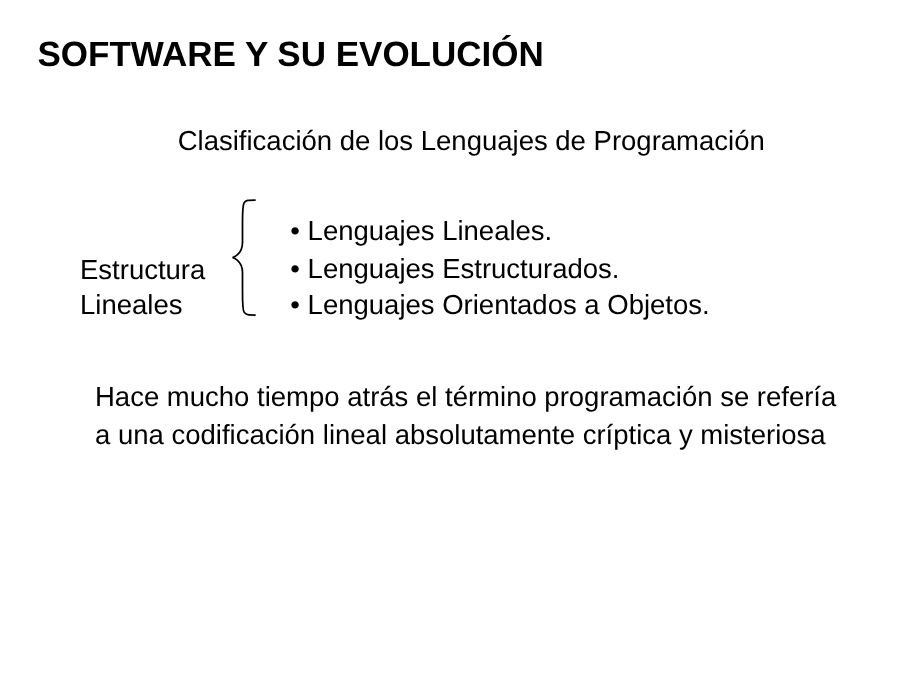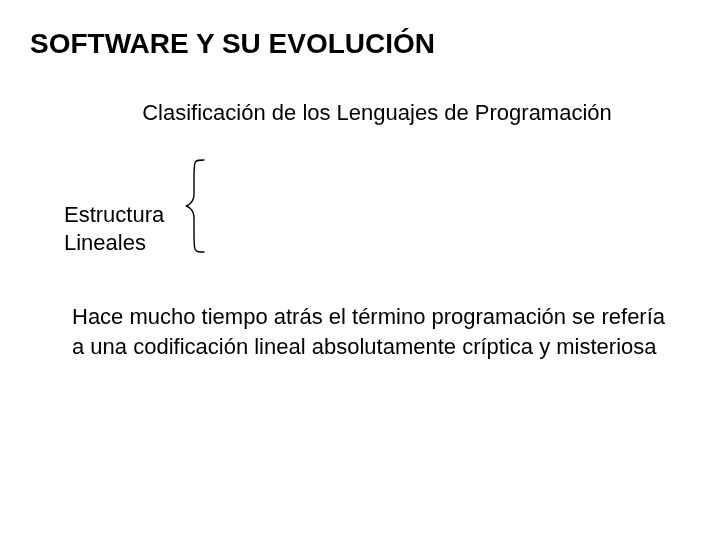--- a/index.html
+++ b/index.html
@@ -49,24 +49,23 @@
       line-height: 1.35;
       padding-left: 22px;
     }
     .bullet-line::before {
       content: "• ";
     }
     .paragraph {
       font-size: 22px;
       line-height: 1.35;
       padding-top: 44px;
-      padding-left: 56px;
+      padding-left: 76px;
       padding-right: 50px;
       text-align: left;
-      margin-left: 16px;
     }
   </style>
 </head>
 <body>
 
 <h1 class="title">SOFTWARE Y SU EVOLUCIÓN</h1>
 
 <div class="subtitle">Clasificación de los Lenguajes de Programación</div>
 
 <div class="middle-row">
@@ -74,15 +73,20 @@
     <div>Estructura</div>
     <div>Lineales</div>
   </div>
 
   <div class="brace-wrap">
     <svg width="28" height="96" viewBox="0 0 28 96">
       <path d="M22 2 C12 2 12 2 12 20 L12 36 C12 46 4 48 4 48 C4 48 12 50 12 60 L12 76 C12 94 12 94 22 94" fill="none" stroke="#000000" stroke-width="1.4" stroke-linecap="round"></path>
     </svg>
   </div>
 
+  <div class="bullet-list">
+    <div class="bullet-line">Lenguajes Lineales.</div>
+    <div class="bullet-line">Lenguajes Estructurados.</div>
+    <div class="bullet-line">Lenguajes Orientados a Objetos.</div>
+  </div>
 </div>
 
 <div class="paragraph">Hace mucho tiempo atrás el término programación se refería a una codificación lineal absolutamente críptica y misteriosa</div>
 
 </body></html>

